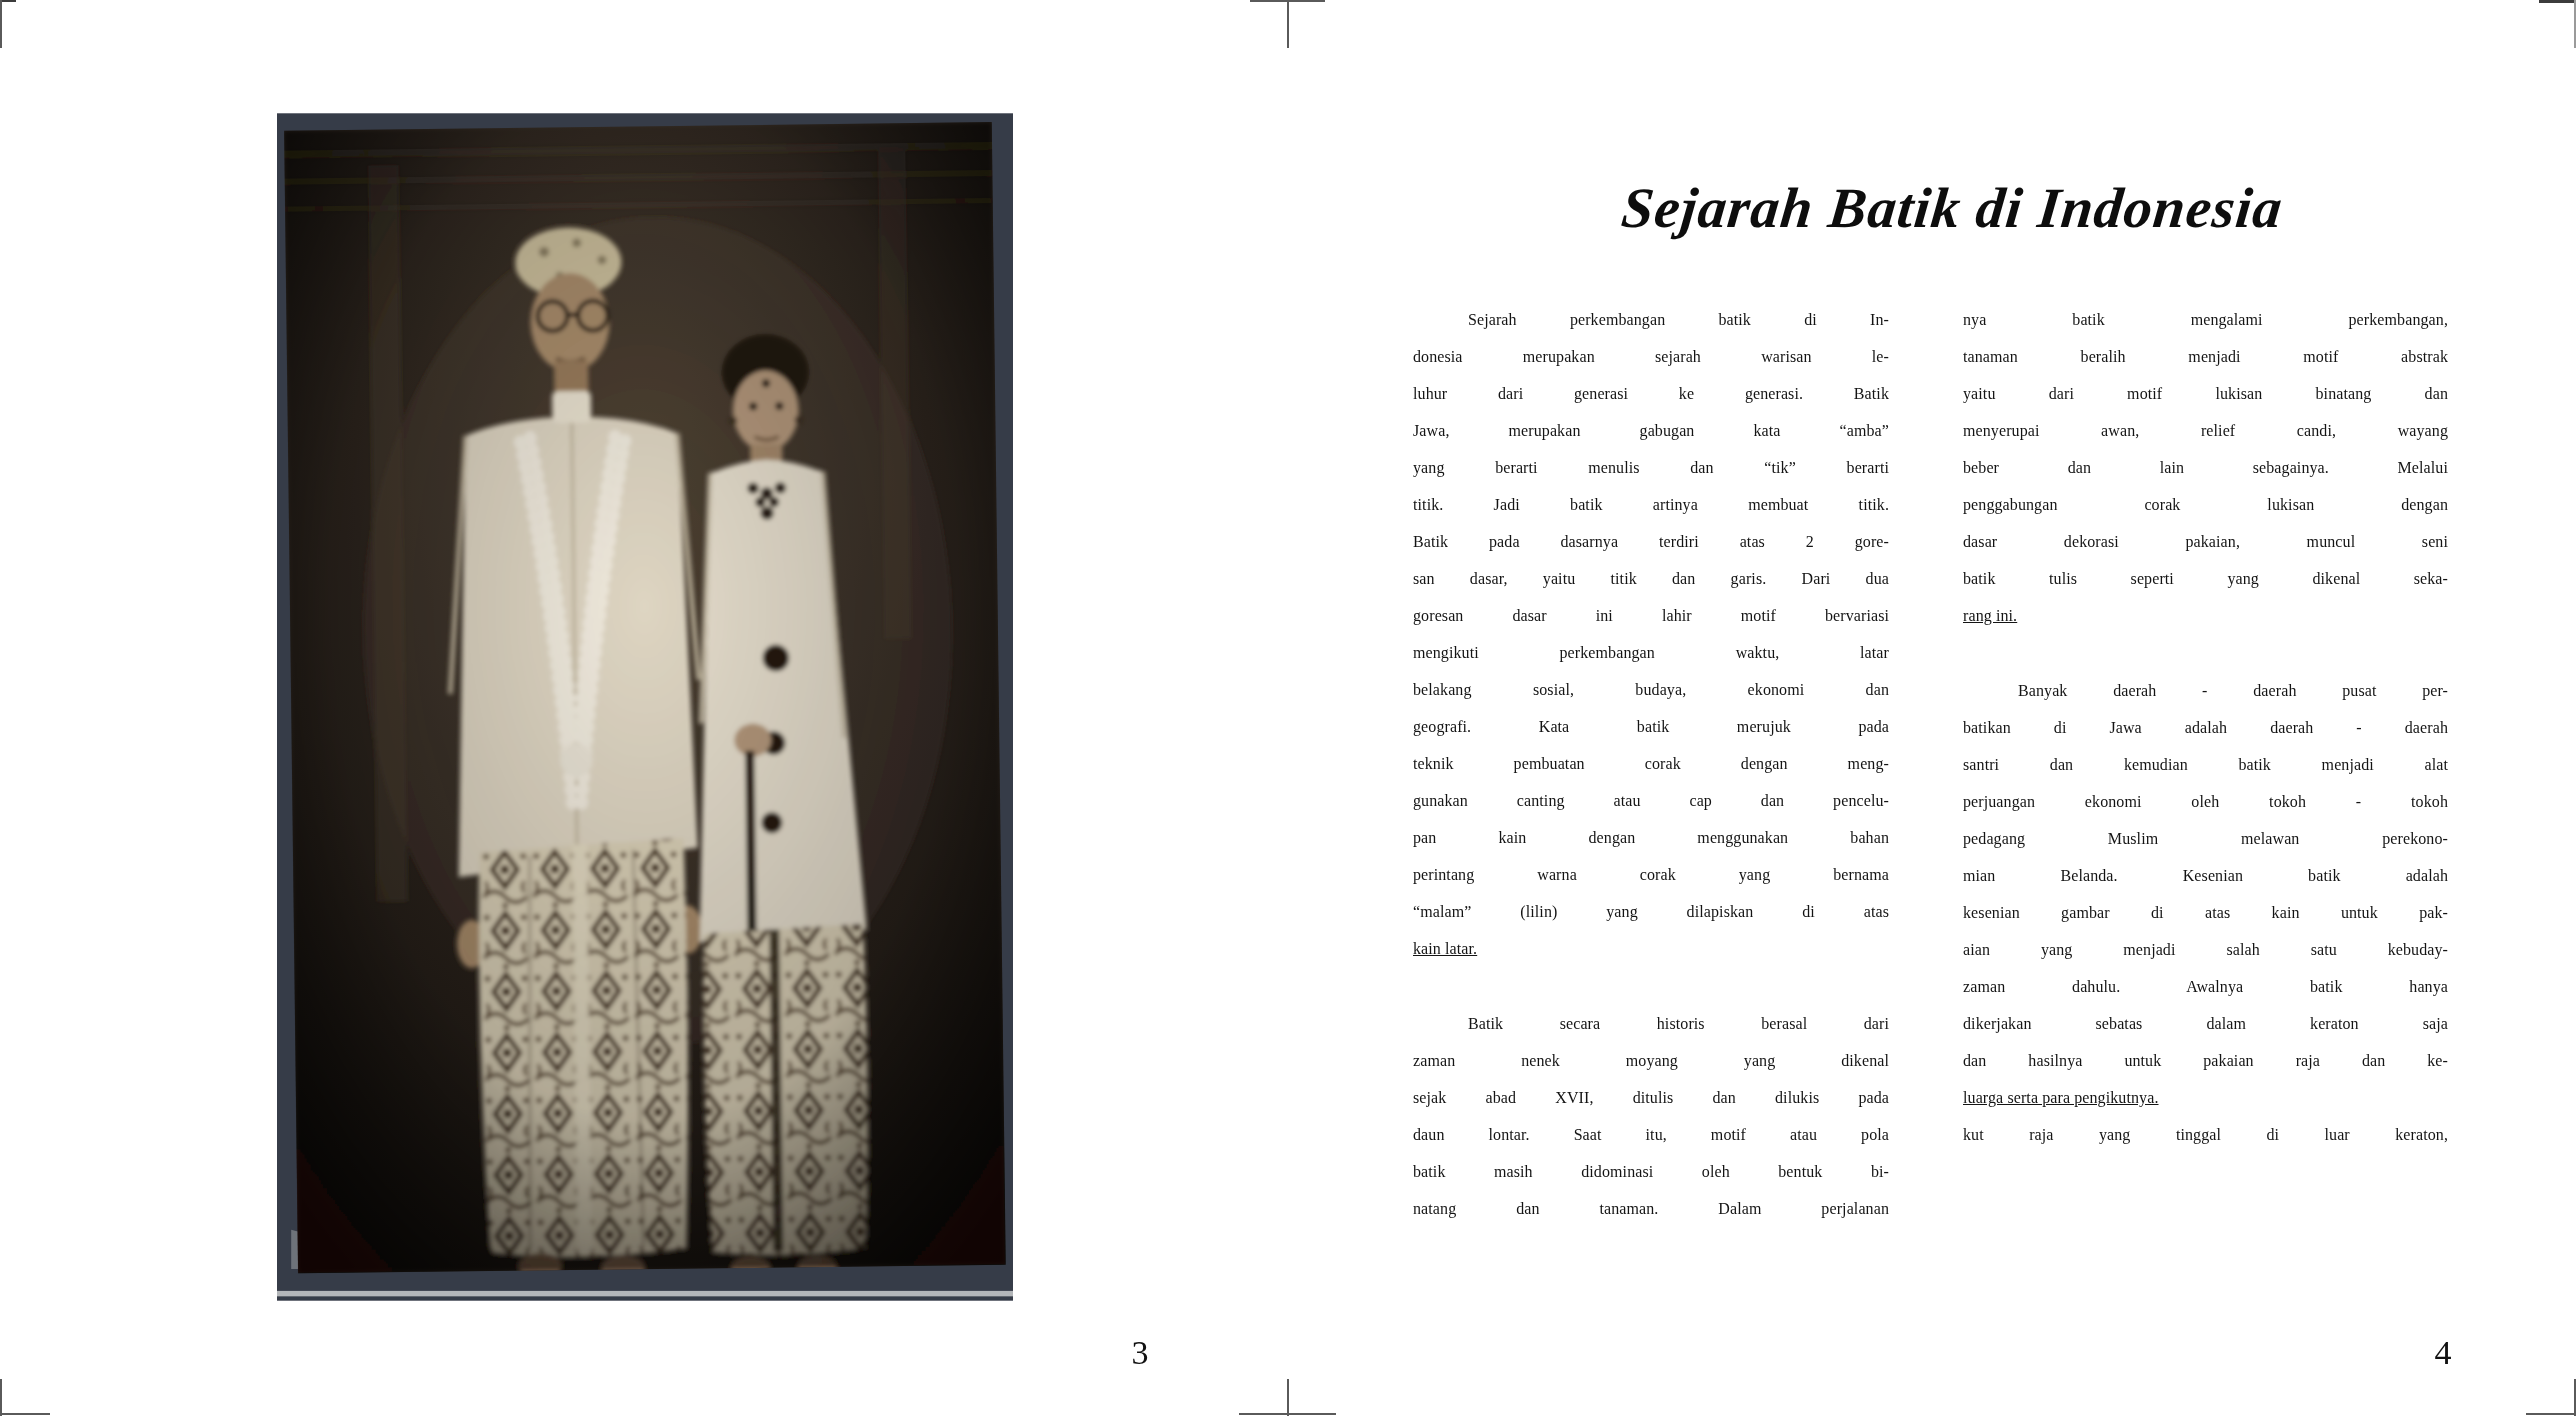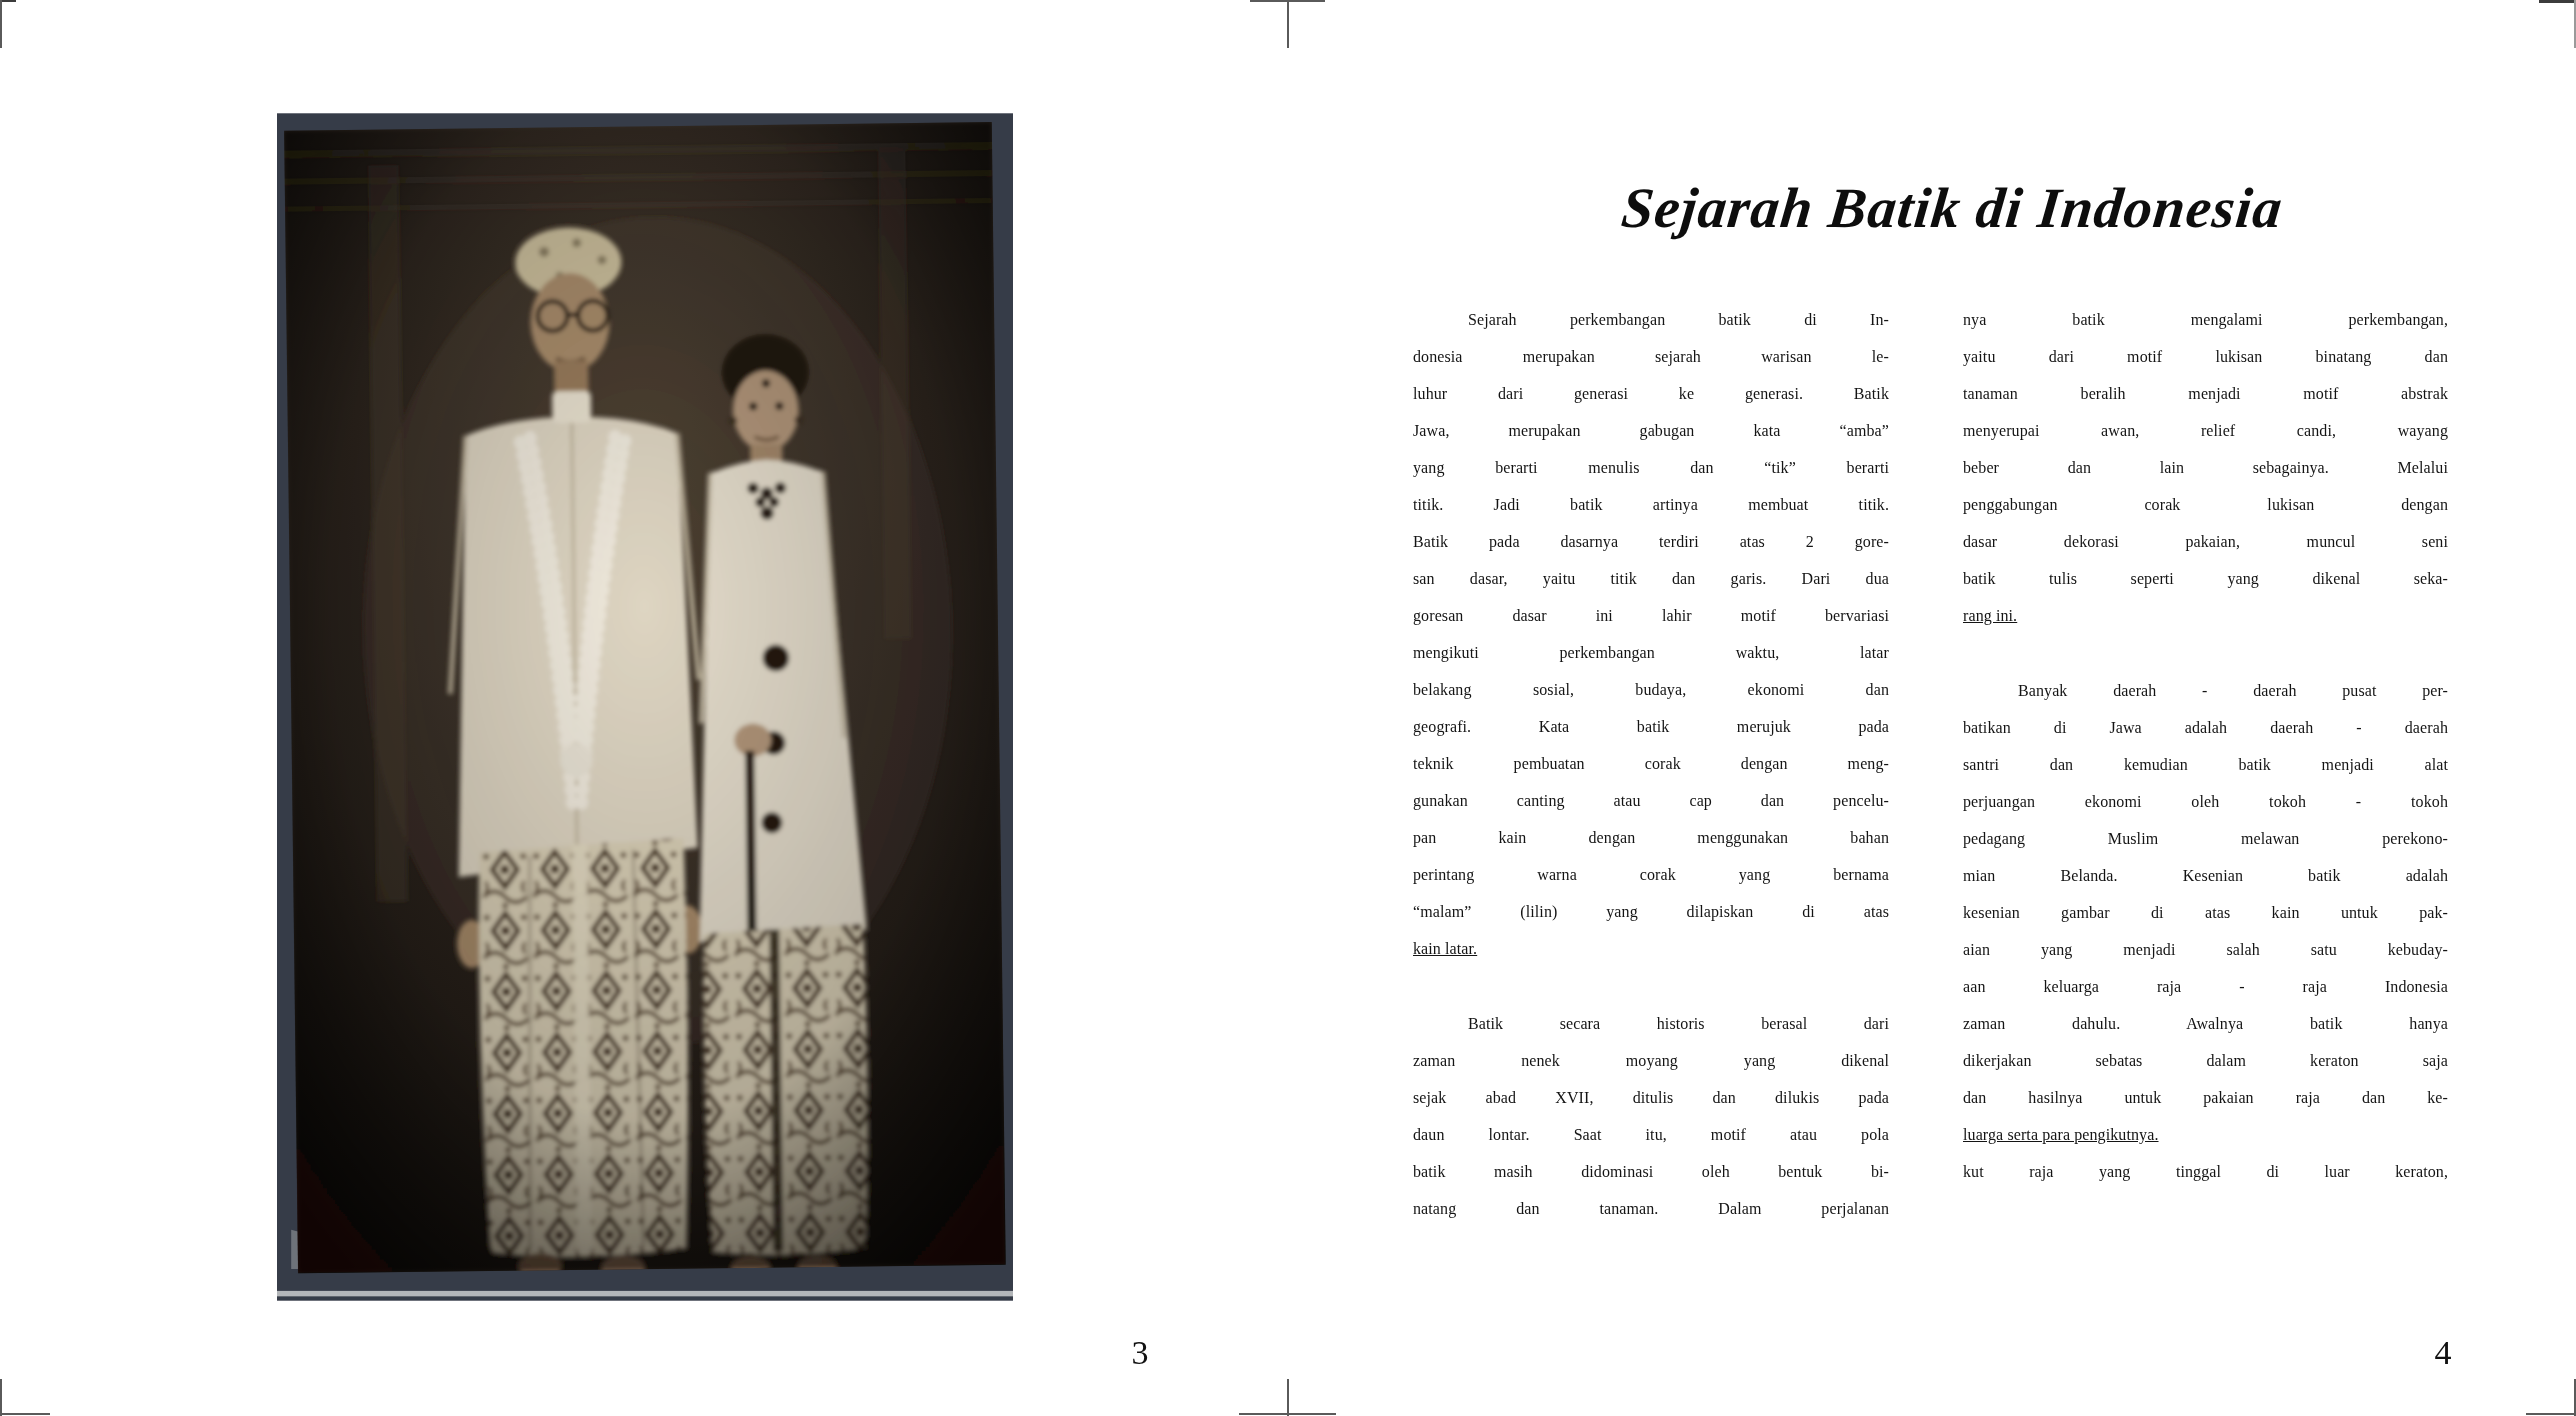--- a/index.html
+++ b/index.html
@@ -219,37 +219,36 @@
         <div class="line indent gap">Batik secara historis berasal dari</div>
         <div class="line">zaman nenek moyang yang dikenal</div>
         <div class="line">sejak abad XVII, ditulis dan dilukis pada</div>
         <div class="line">daun lontar. Saat itu, motif atau pola</div>
         <div class="line">batik masih didominasi oleh bentuk bi-</div>
         <div class="line">natang dan tanaman. Dalam perjalanan</div>
       </div>
 
     <div class="col col2">
         <div class="line">nya batik mengalami perkembangan,</div>
+        <div class="line">tanaman beralih menjadi motif abstrak</div>
         <div class="line">yaitu dari motif lukisan binatang dan</div>
-        <div class="line">tanaman beralih menjadi motif abstrak</div>
         <div class="line">menyerupai awan, relief candi, wayang</div>
         <div class="line">beber dan lain sebagainya. Melalui</div>
         <div class="line">penggabungan corak lukisan dengan</div>
         <div class="line">dasar dekorasi pakaian, muncul seni</div>
         <div class="line">batik tulis seperti yang dikenal seka-</div>
         <div class="line last">rang ini.</div>
         <div class="line indent gap">Banyak daerah - daerah pusat per-</div>
         <div class="line">batikan di Jawa adalah daerah - daerah</div>
         <div class="line">santri dan kemudian batik menjadi alat</div>
         <div class="line">perjuangan ekonomi oleh tokoh - tokoh</div>
         <div class="line">pedagang Muslim melawan perekono-</div>
         <div class="line">mian Belanda. Kesenian batik adalah</div>
         <div class="line">kesenian gambar di atas kain untuk pak-</div>
         <div class="line">aian yang menjadi salah satu kebuday-</div>
-        <div class="line">aan keluarga raja - raja Indonesia</div>
         <div class="line">zaman dahulu. Awalnya batik hanya</div>
         <div class="line">dikerjakan sebatas dalam keraton saja</div>
         <div class="line">dan hasilnya untuk pakaian raja dan ke-</div>
         <div class="line last">luarga serta para pengikutnya.</div>
         <div class="line">kut raja yang tinggal di luar keraton,</div>
       </div>
 
     <div class="pagenum n4">4</div>
   </section>
 </div>

